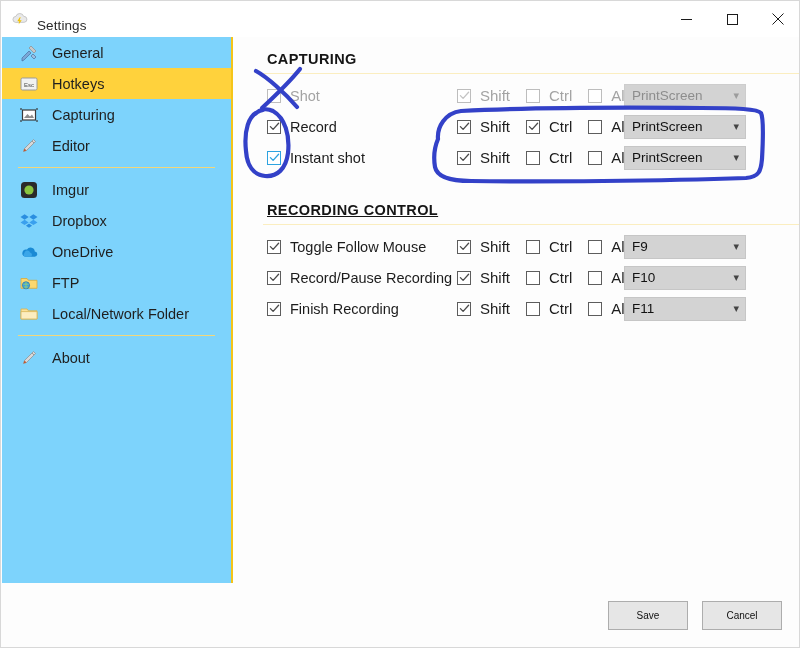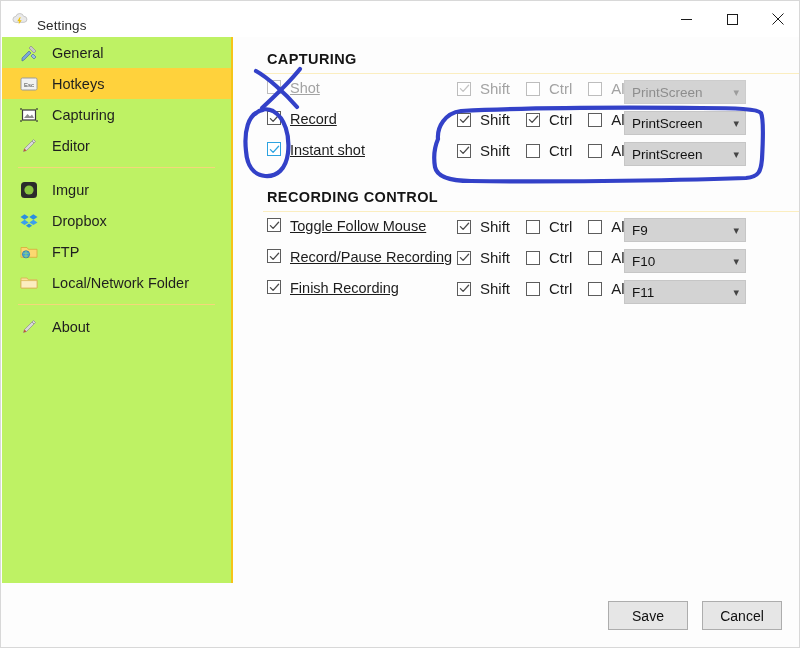--- a/index.html
+++ b/index.html
@@ -44,21 +44,21 @@
     width: 46px; height: 36px;
     display: flex; align-items: center; justify-content: center;
     color: #1b1b1b;
   }
   .winbtn svg { display: block; }
 
   
   #sidebar {
     position: absolute; left: 1px; top: 36px;
     width: 231px; height: 546px;
-    background: #bef264;
+    background: #7dd3fc;
     border-right: 2px solid #f5c518;
   }
   .side-item {
     position: relative;
     height: 31px;
     display: flex; align-items: center;
     padding-left: 16px;
     font-size: 14.5px;
     color: #1f1f1f;
   }
@@ -88,25 +88,24 @@
     color: #151515;
     letter-spacing: .4px;
     padding-left: 32px;
   }
   .sect-rule {
     height: 1px; background: #fbeec0;
     margin: 6px 0 0 28px;
   }
   .row {
     height: 31px;
-    display: flex; 
+    display: flex; align-items: center;
     padding-left: 32px;
     font-size: 14.5px;
     color: #1c1c1c;
-    text-decoration: underline;
   }
   .row.dim { color: #a3a3a3; }
 
   
   .cbx {
     width: 14px; height: 14px;
     border: 1px solid #5d5d5d;
     background: #ffffff;
     display: inline-flex; align-items: center; justify-content: center;
     flex: 0 0 14px;
@@ -157,21 +156,21 @@
   }
   #footer .btns {
     position: absolute; right: 18px; top: 17px;
     display: flex; gap: 14px;
   }
   .pbtn {
     width: 80px; height: 29px;
     background: #e6e6e6;
     border: 1px solid #adadad;
     display: flex; align-items: center; justify-content: center;
-    font-size: 14px; color: #101010;
+    font-size: 10px; color: #101010;
   }
 
   
   #annot {
     position: absolute; left: 0; top: 0;
     width: 800px; height: 648px;
     pointer-events: none;
   }
 </style>
 </head>
@@ -261,20 +260,29 @@
         <span class="s-ico">
           <svg width="20" height="20" viewBox="0 0 20 20">
             <path d="M5.6 3.3L1.5 6l4.1 2.7L9.7 6z" fill="#2a8ee0"></path>
             <path d="M14.4 3.3L18.5 6l-4.1 2.7L10.3 6z" fill="#2a8ee0"></path>
             <path d="M5.6 14.1L1.5 11.4l4.1-2.7 4.1 2.7z" fill="#3aa0ee"></path>
             <path d="M14.4 14.1l4.1-2.7-4.1-2.7-4.1 2.7z" fill="#3aa0ee"></path>
             <path d="M10 12.6l-3.1 2.1L10 16.8l3.1-2.1z" fill="#2a8ee0"></path>
           </svg>
         </span>
         <span class="s-label">Dropbox</span>
+      </div>
+      <div class="side-item">
+        <span class="s-ico">
+          <svg width="20" height="20" viewBox="0 0 20 20">
+            <path d="M6.2 14.8h9.3a2.6 2.6 0 0 0 .3-5.2A4.2 4.2 0 0 0 8 7.6a3.3 3.3 0 0 0-1.8 7.2z" fill="#1a8ad4"></path>
+            <path d="M5.6 14.8h5.9a2.3 2.3 0 0 0-.4-4.4 3 3 0 0 0-5.8.9 2.2 2.2 0 0 0 .3 3.5z" fill="#3aa6e8"></path>
+          </svg>
+        </span>
+        <span class="s-label">OneDrive</span>
       </div>
       <div class="side-item">
         <span class="s-ico">
           <svg width="20" height="20" viewBox="0 0 20 20">
             <path d="M2 5.5h6l1.4 1.8H18v8H2z" fill="#fbd870" stroke="#d8a93a" stroke-width="0.8"></path>
             <circle cx="7" cy="12.3" r="3.6" fill="#3aa0e0" stroke="#2472a8" stroke-width="0.7"></circle>
             <path d="M4.2 11.2h5.6M7 8.8v7M4.6 14h4.8" stroke="#9fd66a" stroke-width="0.8" fill="none"></path>
           </svg>
         </span>
         <span class="s-label">FTP</span>
@@ -394,21 +402,21 @@
               <span class="cbx"></span>
               <span class="mlabel">Alt</span>
             </div>
           </div>
           <div class="combo">
             <span class="cval">PrintScreen</span>
             <span class="chev">▾</span>
           </div>
         </div>
       </div>
-      <div class="sect-title" style="margin-top: 16px;">RECORDING CONTROL</div>
+      <div class="sect-title" style="margin-top: 29px; text-decoration: underline;">RECORDING CONTROL</div>
       <div class="sect-rule"></div>
       <div style="height: 6px;"></div>
       <div class="rowwrap">
         <div class="row">
           <span class="cbx">
             <svg width="11" height="11" viewBox="0 0 11 11">
               <path d="M1.4 5.6L4.1 8.4L9.6 2.3" fill="none" stroke="#4a4a4a" stroke-width="1.3" stroke-linecap="round" stroke-linejoin="round"></path>
             </svg>
           </span>
           <span class="name">Toggle Follow Mouse</span>

